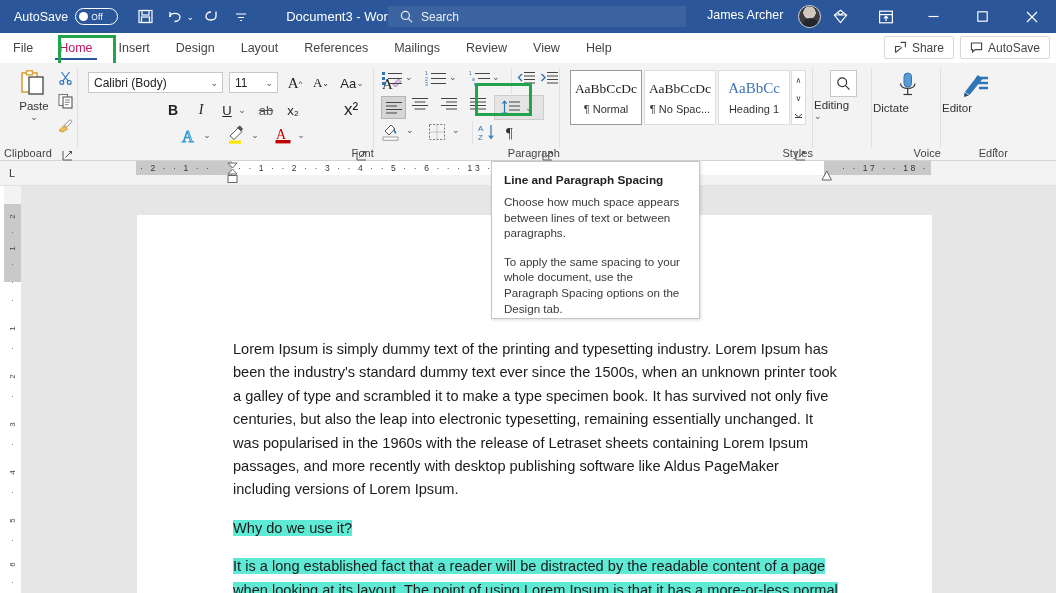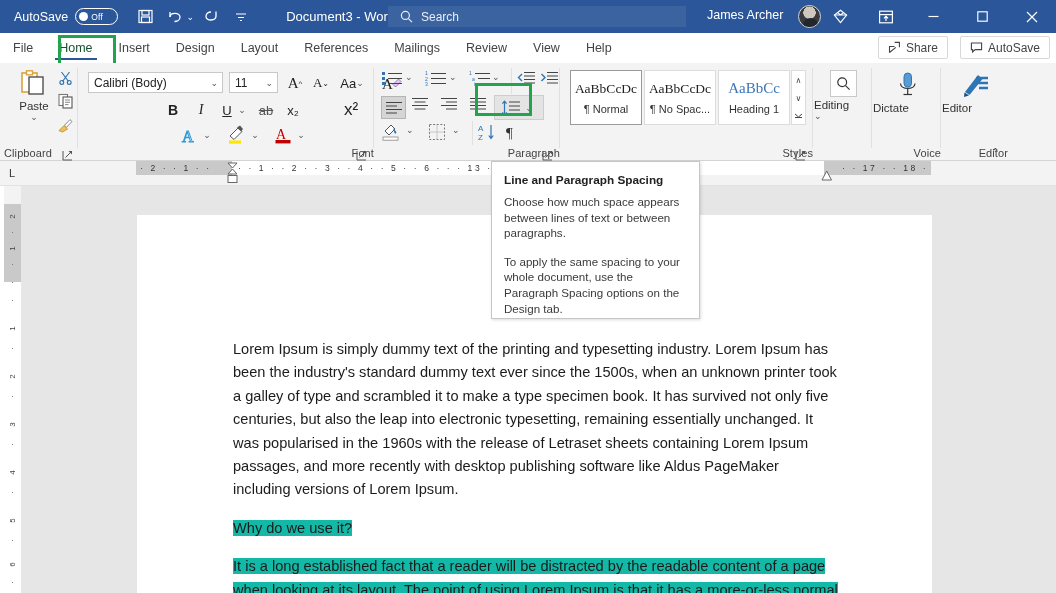--- a/index.html
+++ b/index.html
@@ -57,32 +57,32 @@
   .tb-btn.win { width: 49px; }
 
   
   .tabsbar {
     position: absolute; left:0; top: 33px; width:1056px; height: 30px;
     background: #ffffff; display:flex; align-items:center;
     font-size: 12.5px; color: #444444;
   }
   .tab { padding: 0 13px; height: 30px; line-height:30px; white-space:nowrap; }
   .tab.home {
-    position: relative; color:#14532d; font-weight:400;
+    position: relative; color:#be185d; font-weight:400;
   }
   .tab.home .ul {
     position:absolute; left:9px; right:9px; bottom: 3px; height:2.5px; background:#2b579a;
   }
   .greenbox {
     position:absolute; border: 3px solid #22a44e; pointer-events:none;
   }
   #green-home { left: 58px; top: 35px; width: 58px; height: 33px; }
   #green-spacing { left: 475px; top: 83px; width: 57px; height: 33px; }
 
-  .tb-share-wrap { position:absolute; right: 6px; top: 3px; display:flex; gap:12px; }
+  .tb-share-wrap { position:absolute; right: 6px; top: 3px; display:flex; gap:6px; }
   .ghost-btn {
     border:1px solid #d8d8d8; background:#fff; height:23px; padding: 0 9px;
     display:flex; align-items:center; gap:5px; font-size:12px; color:#444;
     border-radius:2px;
   }
 
   
   .ribbon {
     position:absolute; left:0; top:63px; width:1056px; height:98px;
     background:#f3f3f3; border-bottom:1px solid #d4d4d4;
@@ -177,21 +177,21 @@
   .page {
     position:absolute; left:116px; top:29px; width:795px; bottom:-30px;
     background:#ffffff;
   }
   .doc {
     position:absolute; left:96px; top:123px; width:607px;
     font-family:"Liberation Serif", serif;
   }
   .para { font-size:14.6px; line-height:23.4px; color:#1b1b1b; margin-bottom:15px;
           font-family:"Liberation Sans", sans-serif; }
-  .para.sel span.hl { background:#14b8a6; }
+  .para.sel span.hl { background:#5eead4; }
 
   
   .tooltip {
     position:absolute; left:491px; top:161px; width:209px; height:158px;
     background:#ffffff; border:1px solid #c6c6c6;
     box-shadow: 1px 1px 3px rgba(0,0,0,.14);
     padding: 11px 12px 0 12px;
   }
   .tt-title { font-size:11.8px; font-weight:bold; color:#222; margin-bottom:7px; }
   .tt-body { font-size:11.6px; color:#3a3a3a; line-height:15.6px; }

